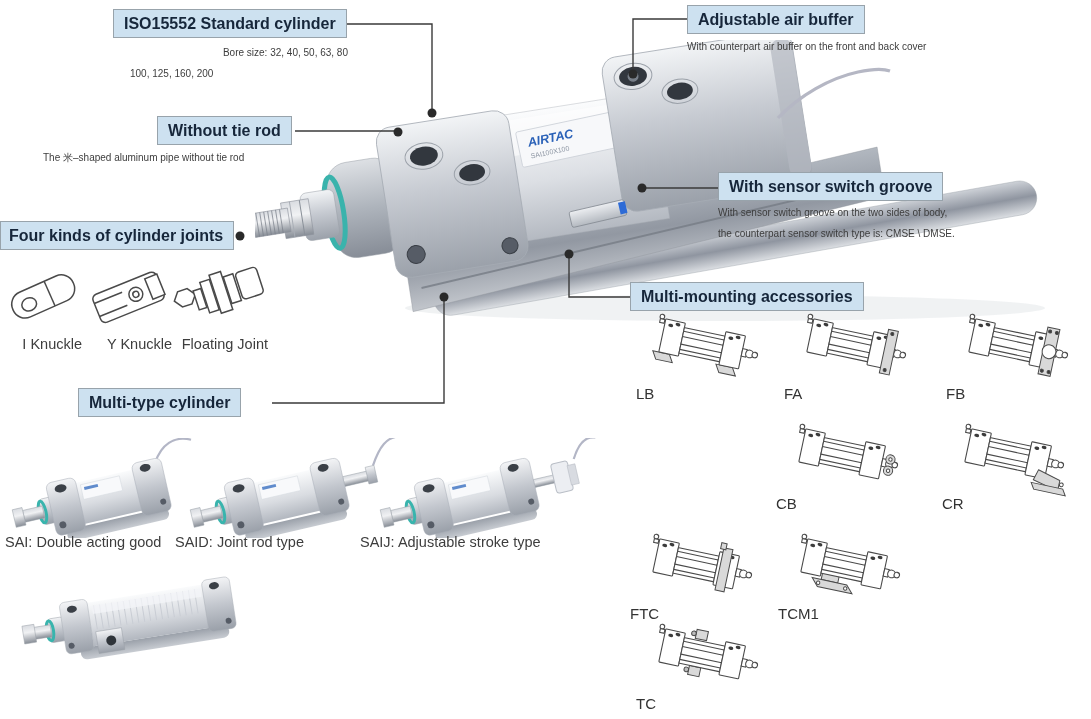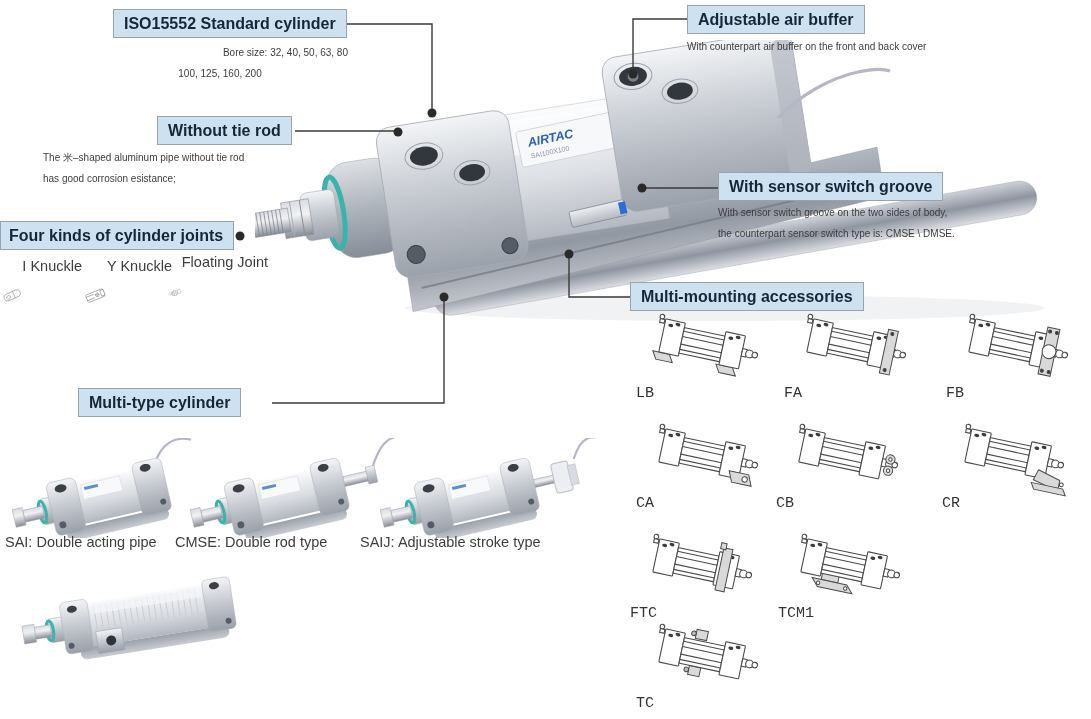--- a/index.html
+++ b/index.html
@@ -3,23 +3,23 @@
 <meta charset="utf-8">
 <style>
   html,body{margin:0;padding:0;background:#fff;}
   .canvas{position:relative;width:1091px;height:719px;background:#fff;overflow:hidden;
           font-family:"Liberation Sans","DejaVu Sans",sans-serif;}
   .cbox{position:absolute;background:var(--callout-bg,#cde1f0);border:1px solid var(--callout-border,#98a3ab);
         color:var(--callout-text,#16263a);font-weight:700;font-size:16px;line-height:1;
         padding:6px 10px 5px 10px;white-space:nowrap;box-sizing:border-box;}
   .desc{position:absolute;font-size:10px;color:var(--body-text,#3d3d3d);white-space:nowrap;line-height:1.35;}
   .overlay{position:absolute;left:0;top:0;pointer-events:none;}
-  .jointItem{position:absolute;display:flex;flex-direction:row;align-items:flex-start;}
+  .jointItem{position:absolute;display:flex;flex-direction:column;align-items:flex-end;}
   .jointItem .jl{font-size:14.5px;color:#3d3d3d;margin-top:2px;white-space:nowrap;}
-  .accItem{position:absolute;width:150px;height:98px;font-family:Liberation Mono, monospace;}
+  .accItem{position:absolute;width:150px;height:98px;}
   .accItem svg{position:absolute;right:0;top:0;}
   .accItem .code{position:absolute;left:14px;bottom:6px;font-size:15px;color:#333;}
   .capTxt{position:absolute;font-size:14.5px;color:#3d3d3d;white-space:nowrap;}
   svg{display:block;}
 </style>
 </head>
 <body>
 
 <div class="canvas">
 
@@ -152,28 +152,27 @@
       <circle cx="398" cy="132" r="4.5"></circle>
       <circle cx="240" cy="236" r="4.5"></circle>
       <circle cx="642" cy="188" r="4.5"></circle>
       <circle cx="569" cy="254" r="4.5"></circle>
       <circle cx="444" cy="297" r="4.5"></circle>
     </g>
   </svg>
 
   <div class="cbox" style="left:113px;top:9px">ISO15552 Standard cylinder</div>
   <div class="desc" style="left:118px;top:46px;width:230px;text-align:right">Bore size: 32, 40, 50, 63, 80</div>
-  <div class="desc" style="left:105px;top:67px;width:230px;text-align:center">100, 125, 160, 200</div>
+  <div class="desc" style="left:130px;top:67px;width:230px;text-align:left">100, 125, 160, 200</div>
 
   <div class="cbox" style="left:687px;top:5px">Adjustable air buffer</div>
   <div class="desc" style="left:687px;top:40px">With counterpart air buffer on the front and back cover</div>
 
   <div class="cbox" style="left:157px;top:116px">Without tie rod</div>
   <div class="desc" style="left:43px;top:151px">The 米–shaped aluminum pipe without tie rod</div>
-  <div class="desc" style="left:43px;top:172px">has good corrosion esistance;</div>
 
   <div class="cbox" style="left:0;top:221px;padding-left:8px">Four kinds of cylinder joints</div>
 
   <div class="cbox" style="left:718px;top:172px">With sensor switch groove</div>
   <div class="desc" style="left:718px;top:206px">With sensor switch groove on the two sides of body,</div>
   <div class="desc" style="left:718px;top:227px">the counterpart sensor switch type is: CMSE \ DMSE.</div>
 
   <div class="cbox" style="left:630px;top:282px">Multi-mounting accessories</div>
 
   <div class="cbox" style="left:78px;top:388px">Multi-type cylinder</div>
@@ -248,32 +247,20 @@
           <rect x="102" y="-3" width="16" height="62"></rect>
           <circle cx="110" cy="28" r="9" fill="#fff"></circle>
           <circle cx="106" cy="2" r="2" fill="#3c3c3c"></circle>
             <circle cx="115" cy="2" r="2" fill="#3c3c3c"></circle>
           <circle cx="106" cy="54" r="2" fill="#3c3c3c"></circle>
             <circle cx="115" cy="54" r="2" fill="#3c3c3c"></circle>
         </g>
       </g>
     </svg>
     <span class="code">FB</span>
-  </div>
-  <div class="accItem" style="left:622px;top:420px">
-    <svg width="126" height="86" viewBox="-12 -16 164 110">
-      <g transform="rotate(12 65 28)">
-        <use href="#sym-acc"></use>
-        <g stroke="#4a4a4a" stroke-width="1.3" fill="#d9d9d9">
-          <path d="M100 42 L126 42 L132 56 L106 56 Z"></path>
-            <circle cx="122" cy="49" r="3.5" fill="#fff"></circle>
-        </g>
-      </g>
-    </svg>
-    <span class="code">CA</span>
   </div>
   <div class="accItem" style="left:762px;top:420px">
     <svg width="126" height="86" viewBox="-12 -16 164 110">
       <g transform="rotate(12 65 28)">
         <use href="#sym-acc"></use>
         <g stroke="#4a4a4a" stroke-width="1.3" fill="#d9d9d9">
           <circle cx="124" cy="22" r="6"></circle>
             <circle cx="124" cy="37" r="6"></circle>
           <circle cx="124" cy="22" r="2.2" fill="#fff"></circle>
             <circle cx="124" cy="37" r="2.2" fill="#fff"></circle>
@@ -413,22 +400,22 @@
       <rect x="73" y="30" width="14" height="3" fill="#3a6fc0" opacity=".8"></rect>
       <rect x="36" y="18" width="30" height="54" rx="6" fill="url(#m-cap)" stroke="#aab0b8" stroke-width=".5"></rect>
       <ellipse cx="50" cy="26" rx="6" ry="4" fill="#3b4047"></ellipse>
       <circle cx="44" cy="62" r="3.5" fill="#565c66"></circle>
       <rect x="124" y="18" width="30" height="54" rx="6" fill="url(#m-cap)" stroke="#aab0b8" stroke-width=".5"></rect>
       <ellipse cx="137" cy="25" rx="5.5" ry="3.8" fill="#3b4047"></ellipse>
       <circle cx="147" cy="62" r="3" fill="#565c66"></circle>
     </g>
   </svg>
 
-  <div class="capTxt" style="left:5px;top:534px">SAI: Double acting pipe</div>
-  <div class="capTxt" style="left:175px;top:534px">CMSE: Double rod type</div>
+  <div class="capTxt" style="left:5px;top:534px">SAI: Double acting good</div>
+  <div class="capTxt" style="left:175px;top:534px">SAID: Joint rod type</div>
   <div class="capTxt" style="left:360px;top:534px">SAIJ: Adjustable stroke type</div>
 
   <svg class="overlay" style="left:20px;top:558px" width="250" height="110" viewBox="0 0 250 110">
     <g transform="translate(14,14) rotate(-9 110 45)">
       <rect x="42" y="66" width="150" height="12" rx="6" fill="url(#m-low)"></rect>
       <rect x="14" y="32" width="16" height="24" rx="3" fill="url(#m-cap)" stroke="#9aa0a9" stroke-width=".5"></rect>
       <ellipse cx="15" cy="44" rx="3.5" ry="10" fill="none" stroke="#39b4ad" stroke-width="3"></ellipse>
       <rect x="-4" y="38" width="20" height="12" fill="url(#m-rod)" stroke="#9aa0a9" stroke-width=".5"></rect>
       <rect x="-12" y="35" width="12" height="18" fill="url(#m-rod)" stroke="#9aa0a9" stroke-width=".5"></rect>
       <rect x="56" y="22" width="118" height="44" fill="url(#m-tube)"></rect>

